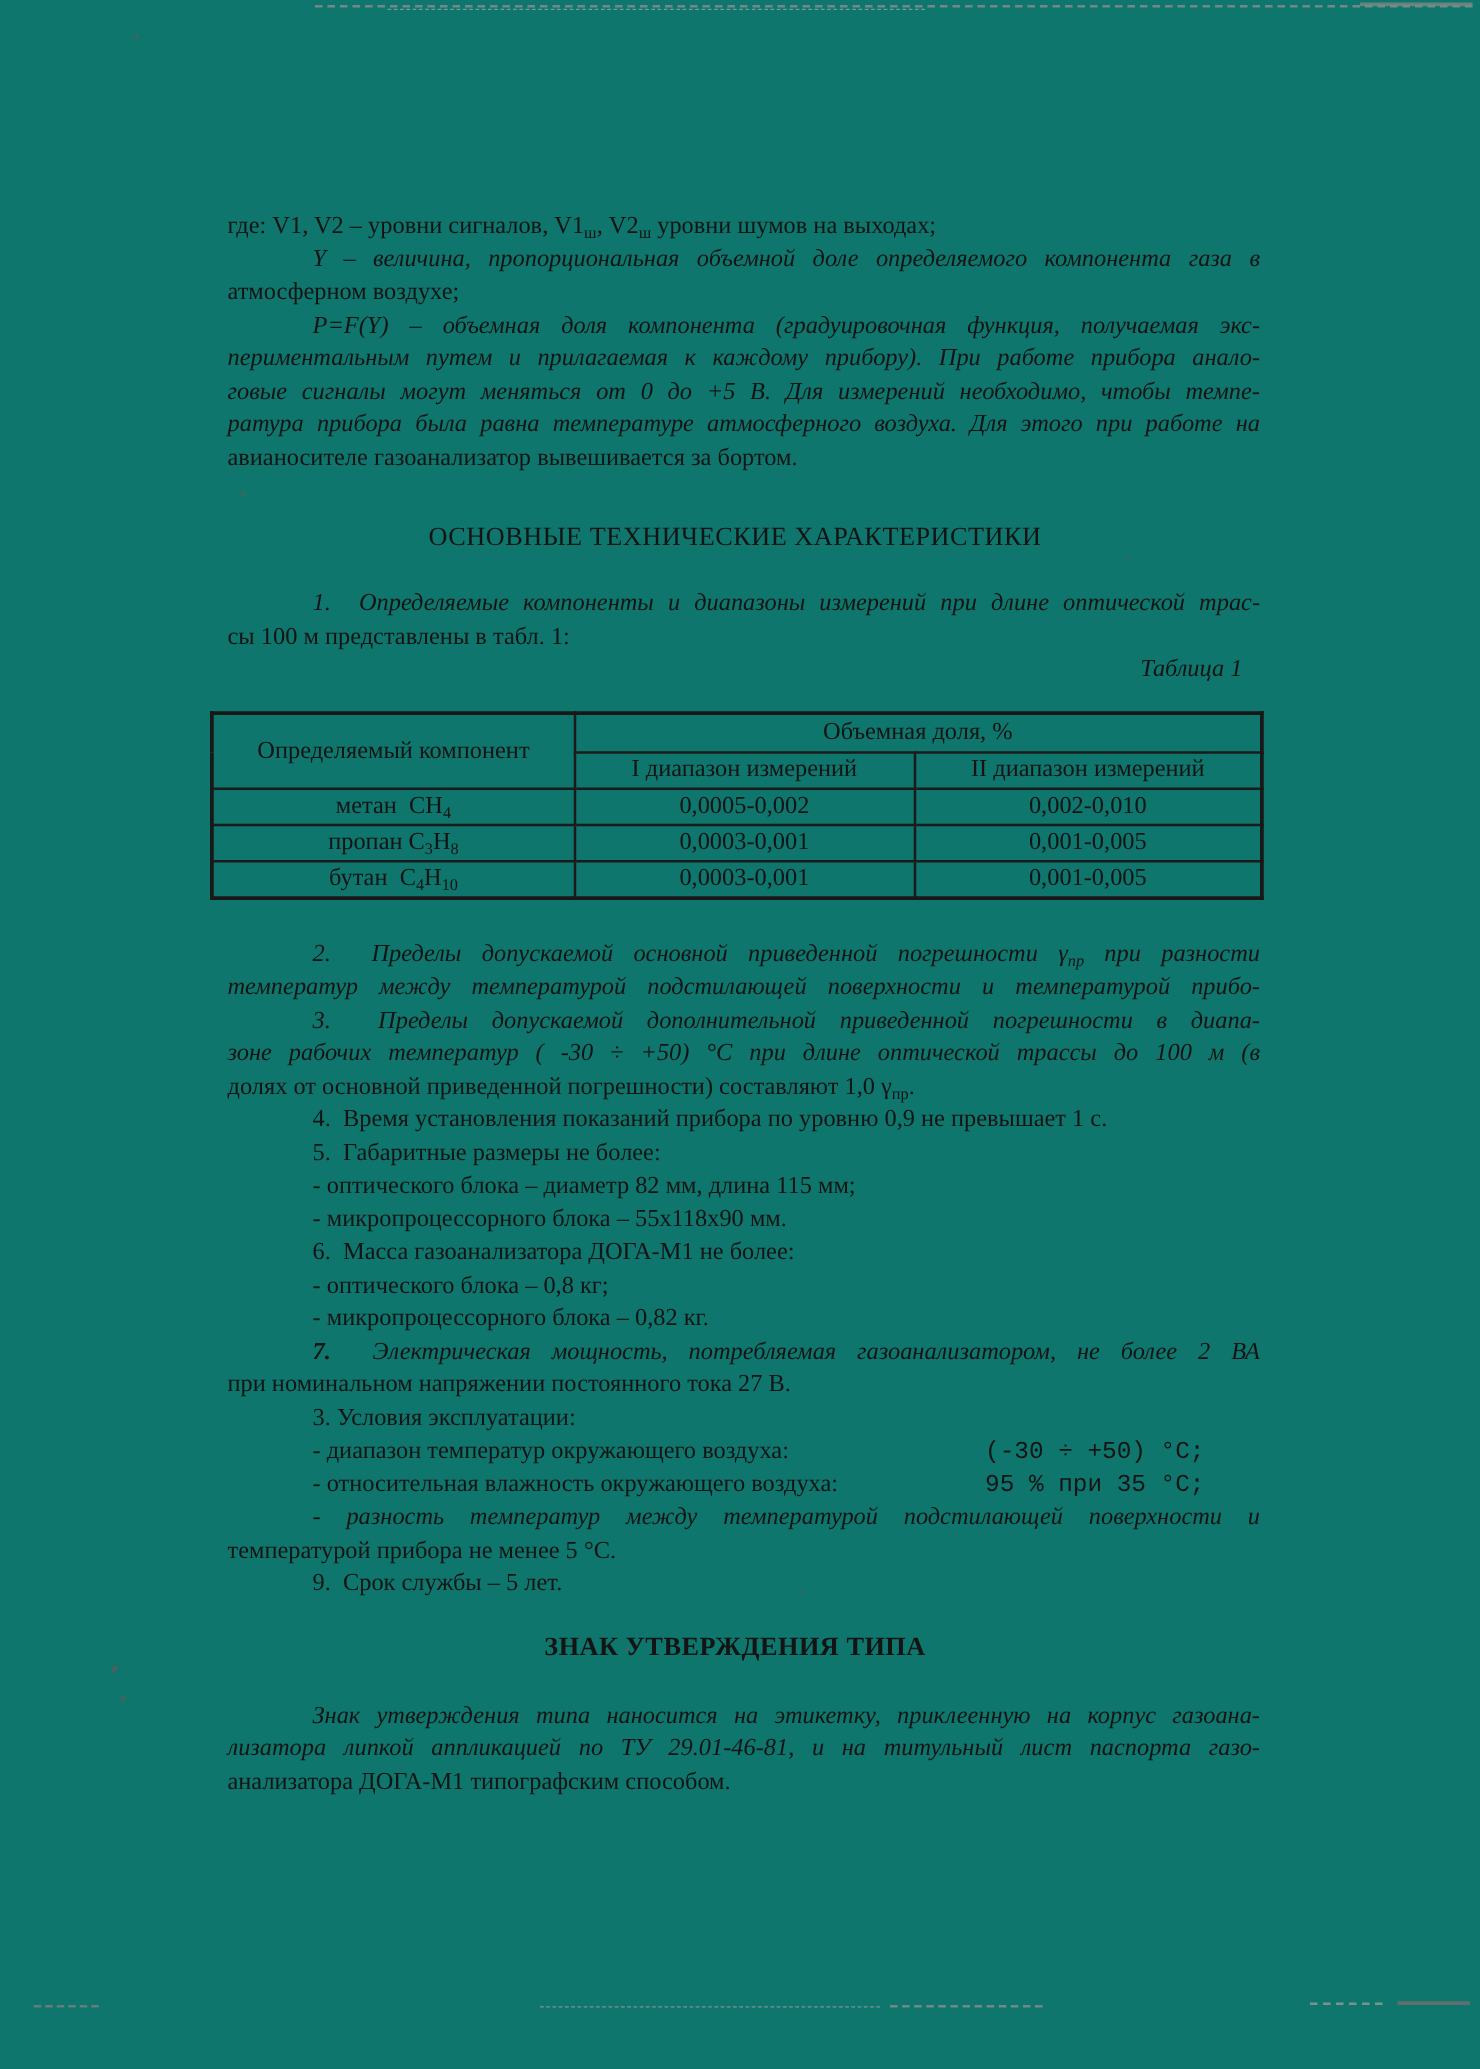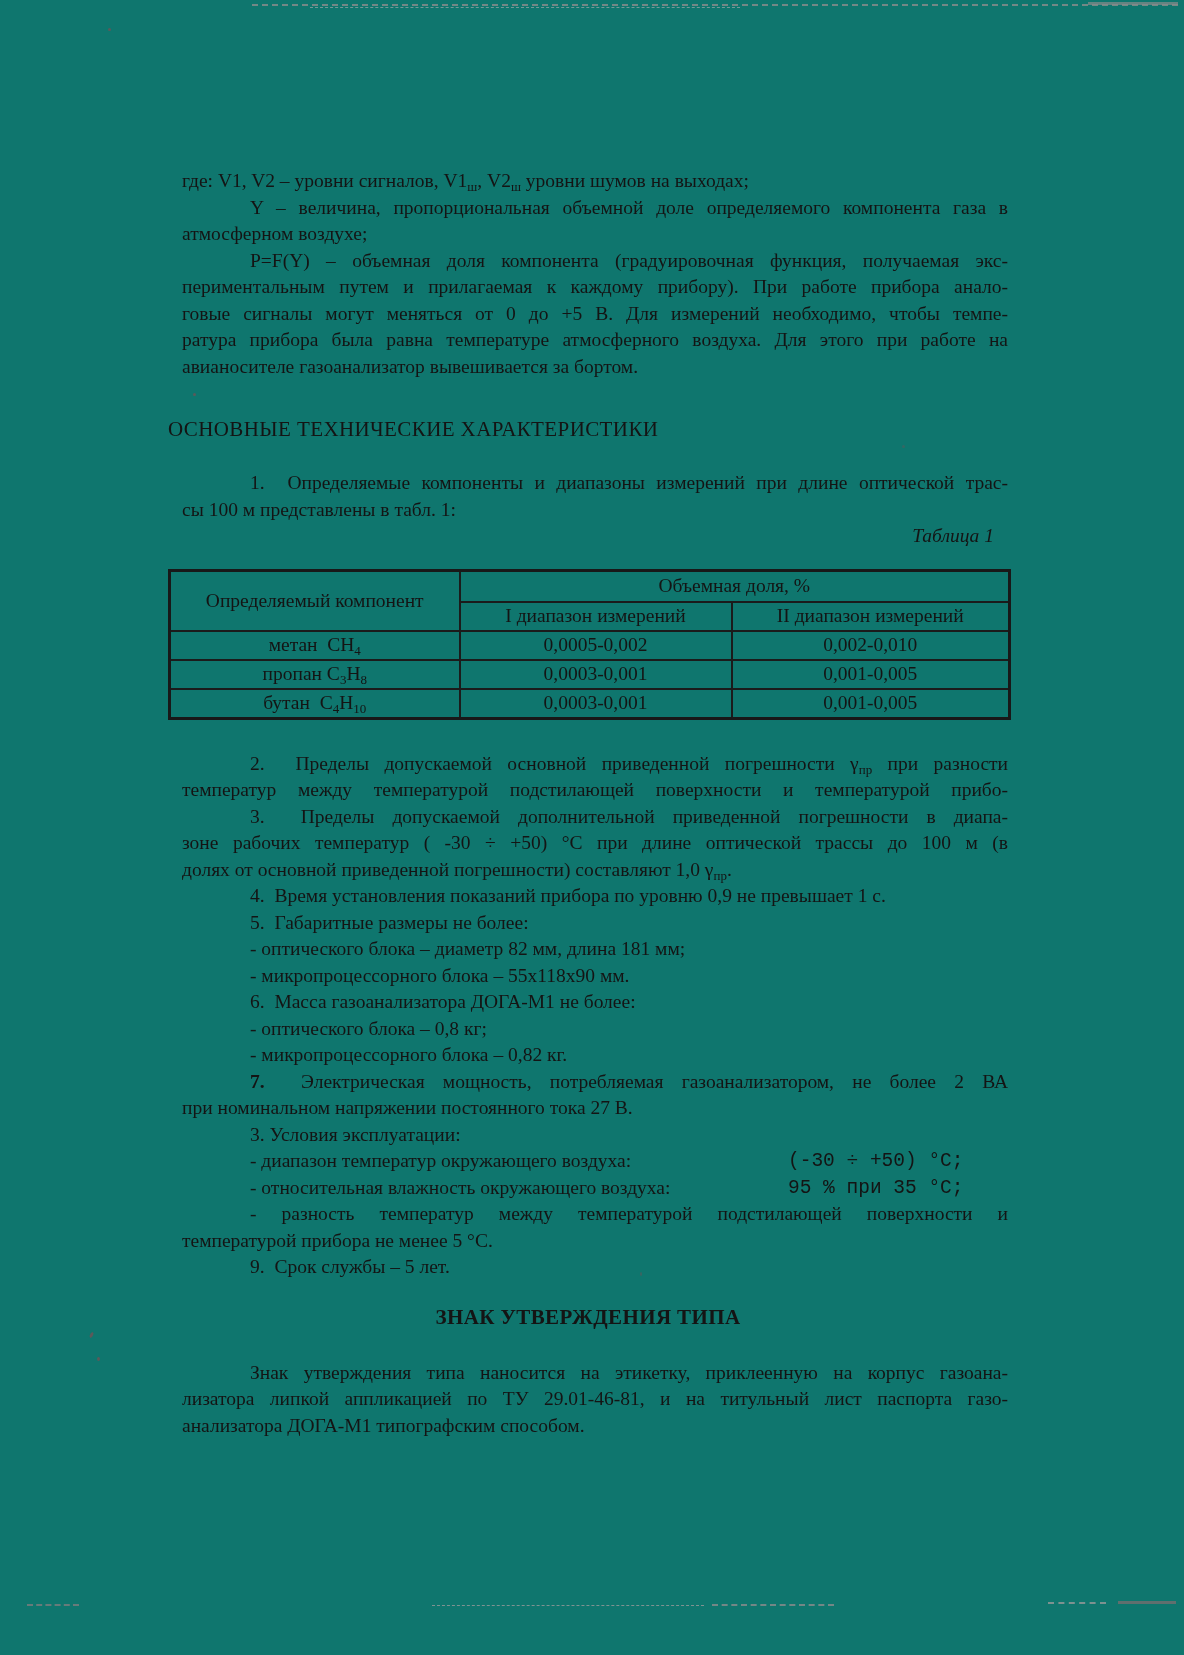--- a/index.html
+++ b/index.html
@@ -2,22 +2,22 @@
 <html><head>
 <meta charset="utf-8">
 <style>
   html,body{margin:0;padding:0;background:#ffffff;}
   .page{position:relative;width:1184px;height:1655px;background:#0f766e;overflow:hidden;
         font-family:"Liberation Serif",serif;color:#141414;}
   .col{position:absolute;left:168px;top:168px;width:840px;}
   .line{position:relative;height:26.5px;line-height:26.5px;font-size:19.5px;
         padding-left:14px;overflow:visible;}
   .line.ind{padding-left:82px;}
-  .j{text-align:justify;text-align-last:justify;}
-  .h1{height:27px;line-height:27px;font-size:21px;text-align:left;letter-spacing:.4px;
+  .j{text-align:justify;text-align-last:justify;font-style:italic;}
+  .h1{height:27px;line-height:27px;font-size:21px;text-align:center;letter-spacing:.4px;
       margin-top:36px;}
   .h2{height:27px;line-height:27px;font-size:21px;text-align:center;font-weight:bold;
       letter-spacing:.4px;margin-top:23px;}
   .mtB{margin-top:27px;}
   .tlabel{height:26.5px;line-height:26.5px;font-size:19.5px;text-align:right;padding-right:14px;font-style:italic;}
   .tbl{border-collapse:collapse;width:840px;table-layout:fixed;margin-top:19px;
        font-size:19.5px;border:3px solid #181818;}
   .tbl td{border:2px solid #1b1b1b;text-align:center;padding:0;height:27px;line-height:26px;}
   .tbl tr:first-child td{height:29px;}
   .c1{width:290px;}.c2{width:272px;}.c3{width:278px;}
@@ -121,21 +121,21 @@
     </table>
 
     <div class="specs">
       <div class="line ind j">2.&nbsp; Пределы допускаемой основной приведенной погрешности γ<sub>пр</sub> при разности</div>
       <div class="line j">температур между температурой подстилающей поверхности и температурой прибо-</div>
       <div class="line ind j">3.&nbsp; Пределы допускаемой дополнительной приведенной погрешности в диапа-</div>
       <div class="line j">зоне рабочих температур ( -30 ÷ +50) °С при длине оптической трассы до 100 м (в</div>
       <div class="line">долях от основной приведенной погрешности) составляют 1,0 γ<sub>пр</sub>.</div>
       <div class="line ind">4.&nbsp; Время установления показаний прибора по уровню 0,9 не превышает 1 с.</div>
       <div class="line ind">5.&nbsp; Габаритные размеры не более:</div>
-      <div class="line ind">- оптического блока – диаметр 82 мм, длина 181 мм;</div>
+      <div class="line ind">- оптического блока – диаметр 82 мм, длина 115 мм;</div>
       <div class="line ind">- микропроцессорного блока – 55х118х90 мм.</div>
       <div class="line ind">6.&nbsp; Масса газоанализатора ДОГА-М1 не более:</div>
       <div class="line ind">- оптического блока – 0,8 кг;</div>
       <div class="line ind">- микропроцессорного блока – 0,82 кг.</div>
       <div class="line ind j"><b>7.</b>&nbsp; Электрическая мощность, потребляемая газоанализатором, не более 2 ВА</div>
       <div class="line">при номинальном напряжении постоянного тока 27 В.</div>
       <div class="line ind">3. Условия эксплуатации:</div>
       <div class="line ind">
         <span>- диапазон температур окружающего воздуха:</span>
         <span class="tabval">(-30 ÷ +50) °С;</span>

